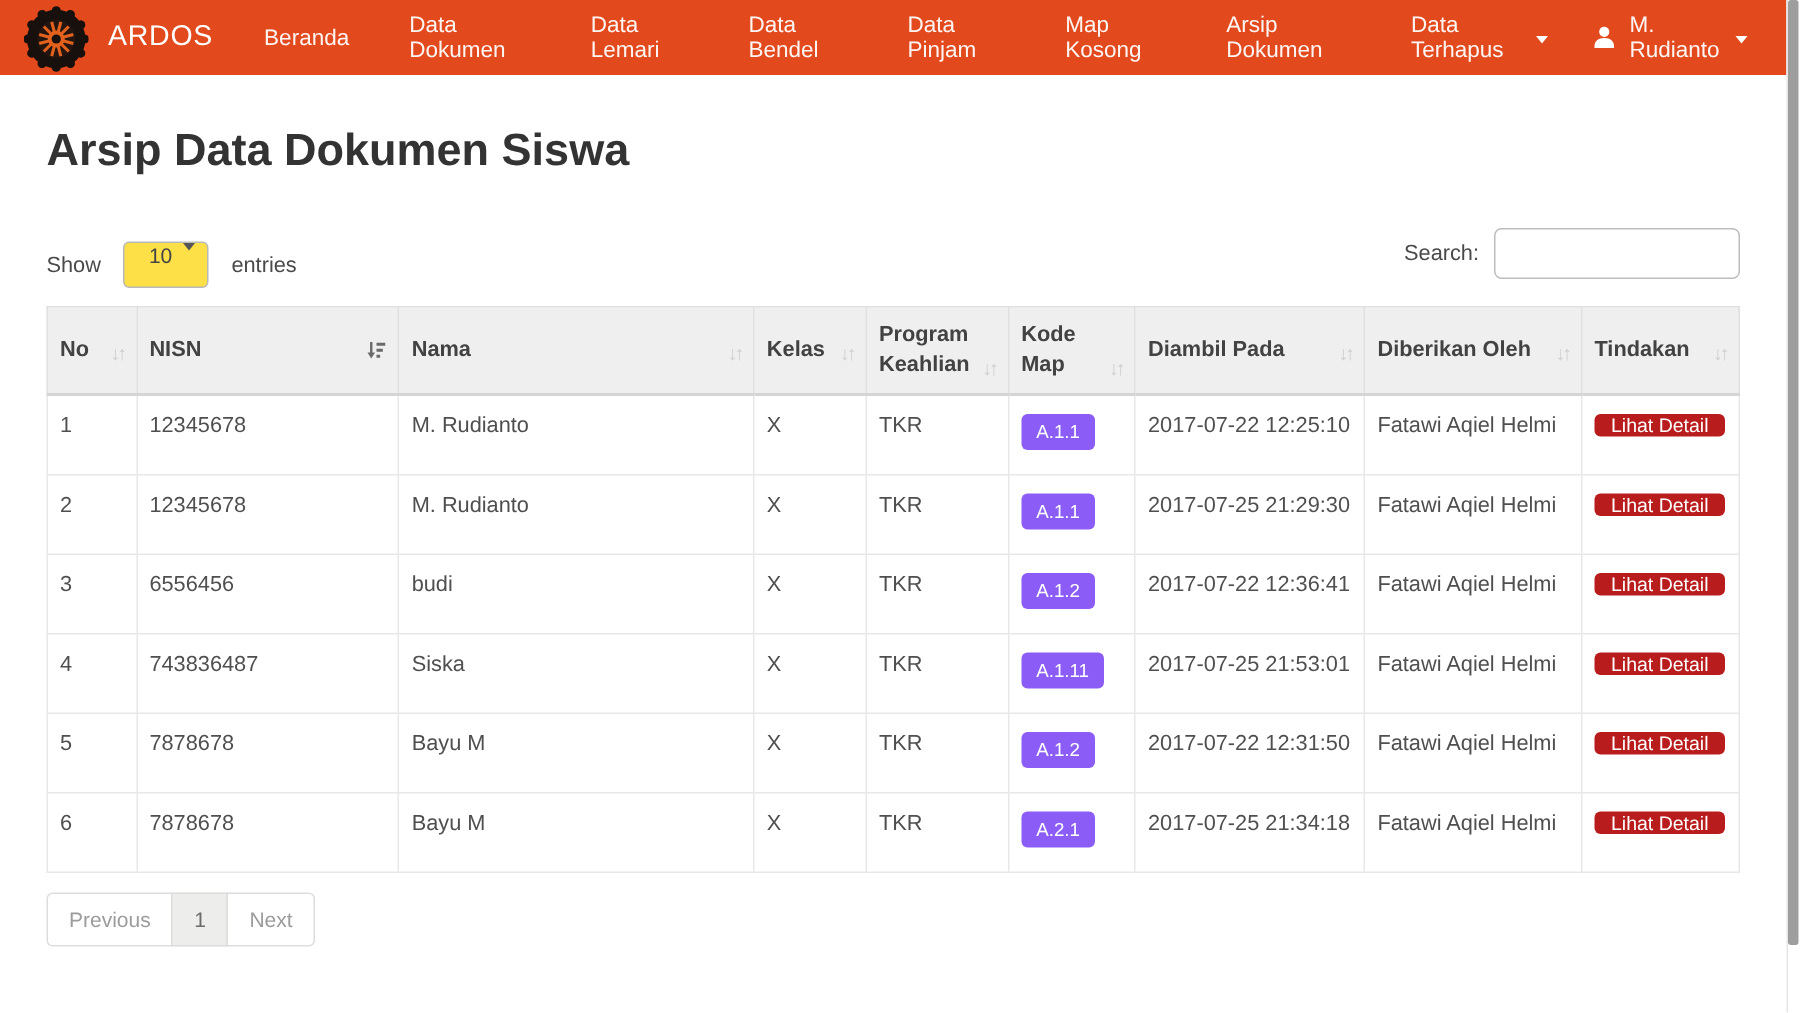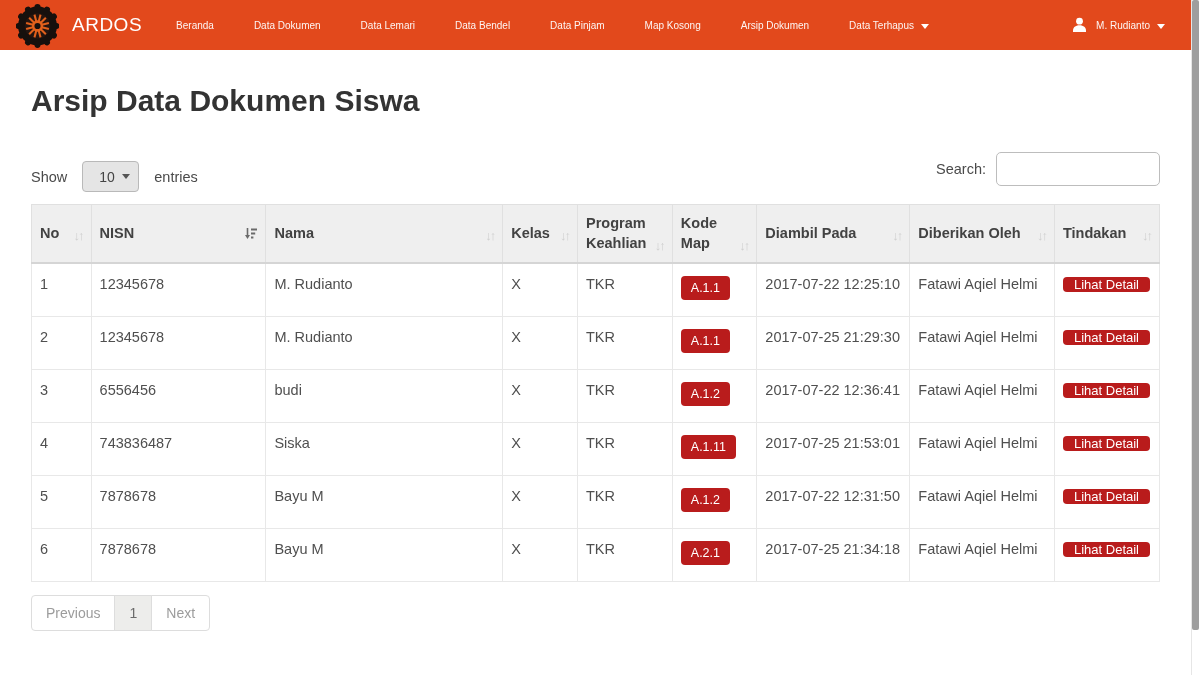--- a/index.html
+++ b/index.html
@@ -20,21 +20,21 @@
   }
   .logo { width: 43px; height: 44px; flex: 0 0 auto; margin-top: 1px; }
   .brand {
     color: #ffffff; font-size: 19px; letter-spacing: .5px;
     margin: 0 14px 0 13px; text-decoration: none; font-weight: 400;
   }
   .nav-items { display: flex; list-style: none; align-items: center; height: 50px; }
   .nav-items li { height: 50px; display: flex; align-items: center; }
   .nav-link {
     color: rgba(255,255,255,.95); text-decoration: none;
-    font-size: 10px; padding: 0 20px; display: flex; align-items: center; gap: 7px;
+    font-size: 15px; padding: 0 20px; display: flex; align-items: center; gap: 7px;
     height: 50px;
   }
   .user-area { margin-left: auto; }
   .user-link { padding: 0 10px; }
   .caret {
     display: inline-block; width: 0; height: 0;
     border-left: 4px solid transparent; border-right: 4px solid transparent;
     border-top: 5px solid #ffffff; margin-top: 2px;
   }
   .user-glyph { display: inline-flex; margin-right: 2px; }
@@ -42,22 +42,22 @@
   
   .content { padding: 0 31px; }
   .page-title { margin-top: 34px; font-size: 30px; font-weight: bold; color: #333333; }
 
   .table-controls {
     margin-top: 27px; display: flex; justify-content: space-between; align-items: center;
   }
   .length-wrap { display: flex; align-items: center; gap: 15px; font-size: 14.5px; color: #4a4a4a; margin-top: 16px; }
   .select-box {
     width: 57px; height: 31px; border: 1px solid #b9b9b9; border-radius: 4px;
-    display: inline-flex; align-items: center; justify-content: space-between;
-    padding: 0 8px 0 16px; background: #e5e5e5; cursor: pointer; font-size: 14px; color: #444;
+    display: inline-flex; align-items: flex-start; justify-content: space-between;
+    padding: 0 8px 0 16px; background: #fde047; cursor: pointer; font-size: 14px; color: #444;
   }
   .select-caret {
     width: 0; height: 0; border-left: 4px solid transparent;
     border-right: 4px solid transparent; border-top: 5px solid #555;
   }
   .search-wrap { display: flex; align-items: center; gap: 10px; font-size: 14.5px; color: #4a4a4a; }
   .search-input {
     width: 164px; height: 34px; border: 1px solid #bdbdbd; border-radius: 5px;
     padding: 0 8px; font-size: 14px; outline: none;
   }
@@ -70,21 +70,21 @@
     height: 57px; vertical-align: middle; cursor: pointer;
   }
   .th-inner { display: flex; align-items: flex-end; justify-content: space-between; gap: 4px; }
   .th-label { font-weight: bold; line-height: 1.35; }
   .sort-glyph { color: #cfcfcf; font-size: 13px; letter-spacing: -2px; white-space: nowrap; flex: 0 0 auto; }
   .data-table td {
     border: 1px solid #e8e8e8; padding: 12px 8px; font-size: 14.5px; color: #4f4f4f;
     vertical-align: top; height: 53px; overflow: hidden; white-space: nowrap;
   }
   .badge-map {
-    display: inline-block; background: #b91c1c; color: #fff; border: none;
+    display: inline-block; background: #8b5cf6; color: #fff; border: none;
     font-size: 12.5px; padding: 5px 10px; border-radius: 4px; cursor: pointer;
     font-family: inherit;
   }
   .btn-detail {
     display: inline-block; background: #b91c1c; color: #fff; border: none;
     font-size: 13px; padding: 0 11px; border-radius: 4px; cursor: pointer;
     font-family: inherit;
   }
 
   

